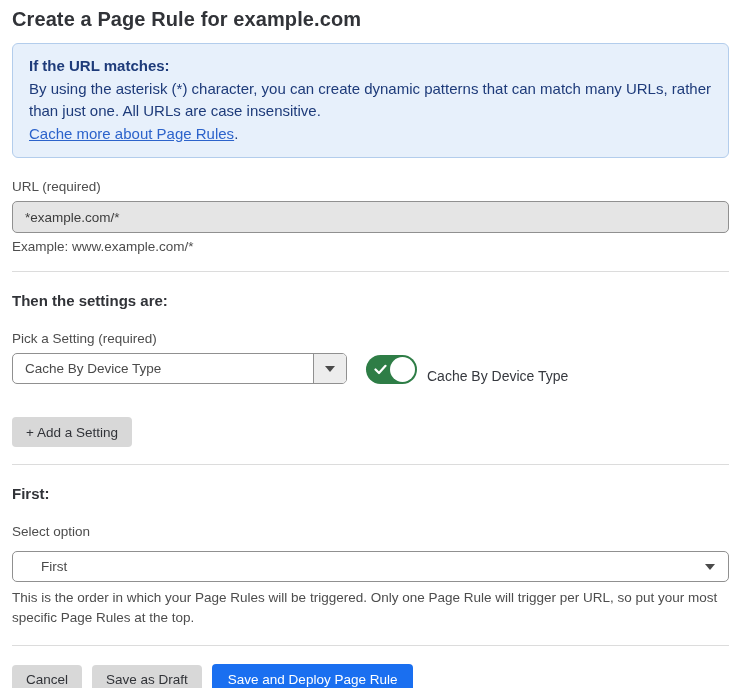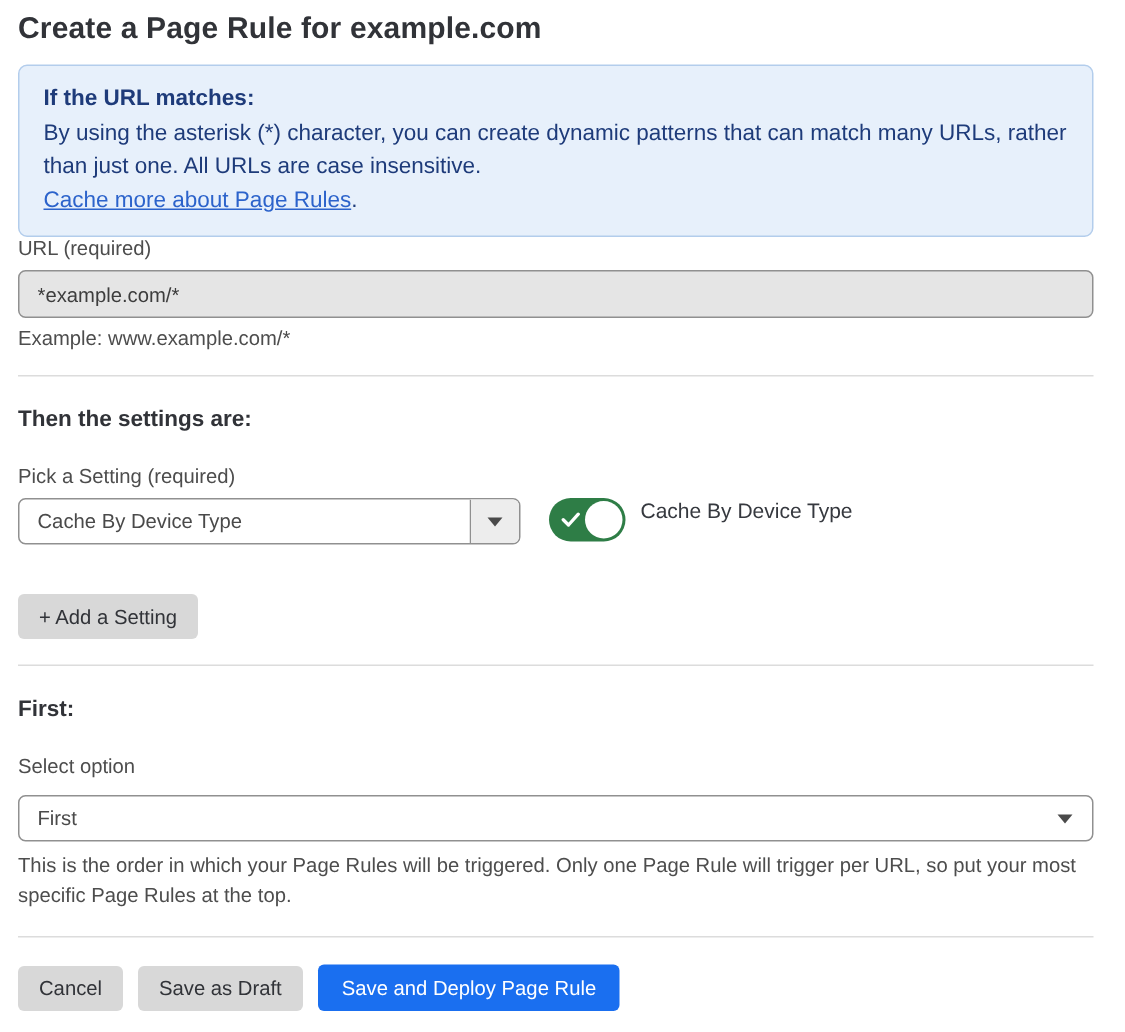--- a/index.html
+++ b/index.html
@@ -34,20 +34,21 @@
     font-size: 15px;
     line-height: 22.5px;
     color: var(--info-text);
   }
   .info-heading { font-weight: 700; }
   .info-link { color: var(--link-blue); text-decoration: underline; cursor: pointer; }
   .field-label {
     display: block;
     font-size: 13.5px;
     color: #4d4d4d;
+    margin-top: 21px;
     margin-bottom: 7px;
   }
   .text-input {
     width: 100%;
     height: 32px;
     border: 1px solid var(--border-gray);
     border-radius: 5px;
     padding: 0 12px;
     font-family: "Liberation Sans", sans-serif;
     font-size: 13.5px;
@@ -65,21 +66,21 @@
     border-top: 1px solid var(--divider);
     margin: 17px 0 0 0;
   }
   h2.section-heading {
     font-size: 15px;
     font-weight: 700;
     color: #313338;
     margin-top: 20px;
   }
   .picker-label { margin-top: 22px; }
-  .setting-row { display: flex; align-items: flex-start; margin-top: 0; }
+  .setting-row { display: flex; align-items: flex-end; margin-top: 0; }
   .select-control {
     display: flex;
     align-items: center;
     height: 31px;
     border: 1px solid var(--border-gray);
     border-radius: 5px;
     background: #fff;
     cursor: pointer;
     position: relative;
   }
@@ -139,21 +140,21 @@
     border: none;
     border-radius: 4px;
     background: var(--btn-gray);
     color: #313338;
     font-family: "Liberation Sans", sans-serif;
     font-size: 13.5px;
     cursor: pointer;
     white-space: nowrap;
   }
   .btn.add-setting { margin-top: 33px; }
-  .order-select { width: 100%; margin-top: 12px; }
+  .order-select { width: 100%; margin-top: 12px; padding-left: 16px; }
   .order-select .plain-arrow {
     position: absolute;
     right: 13px;
     top: 12px;
   }
   .order-helper {
     font-size: 13.5px;
     line-height: 20px;
     color: #4d4d4d;
     margin-top: 6px;

